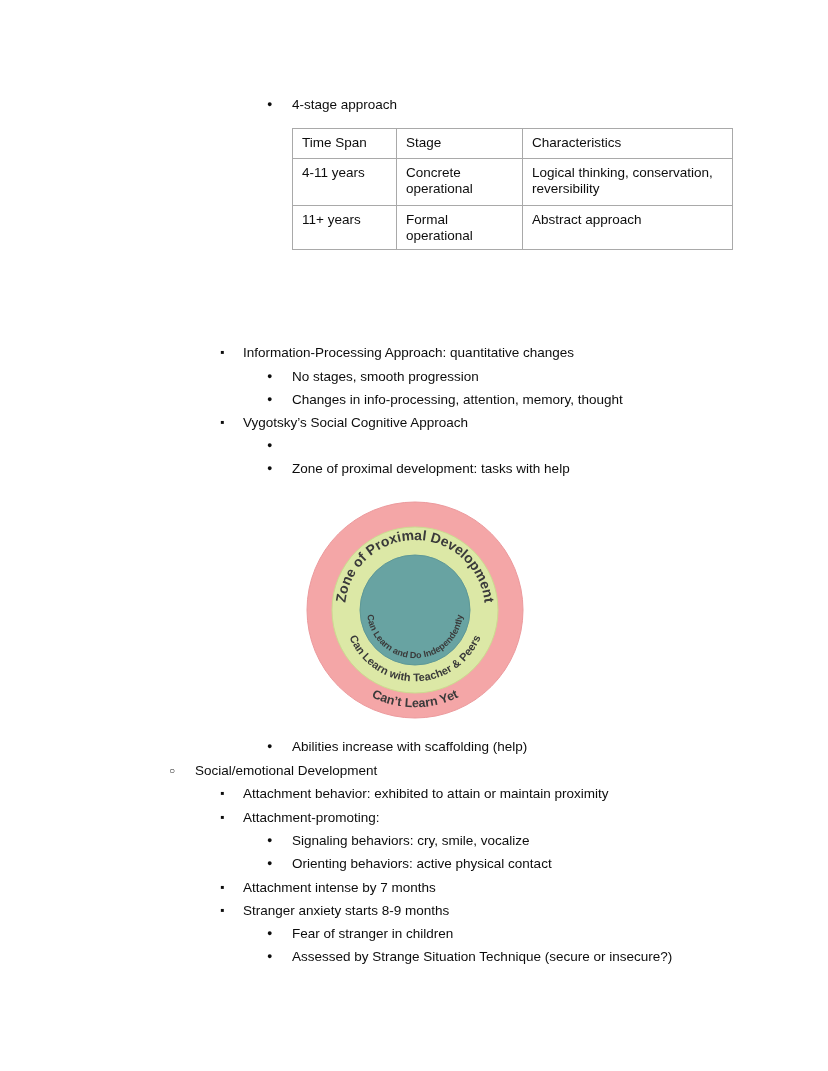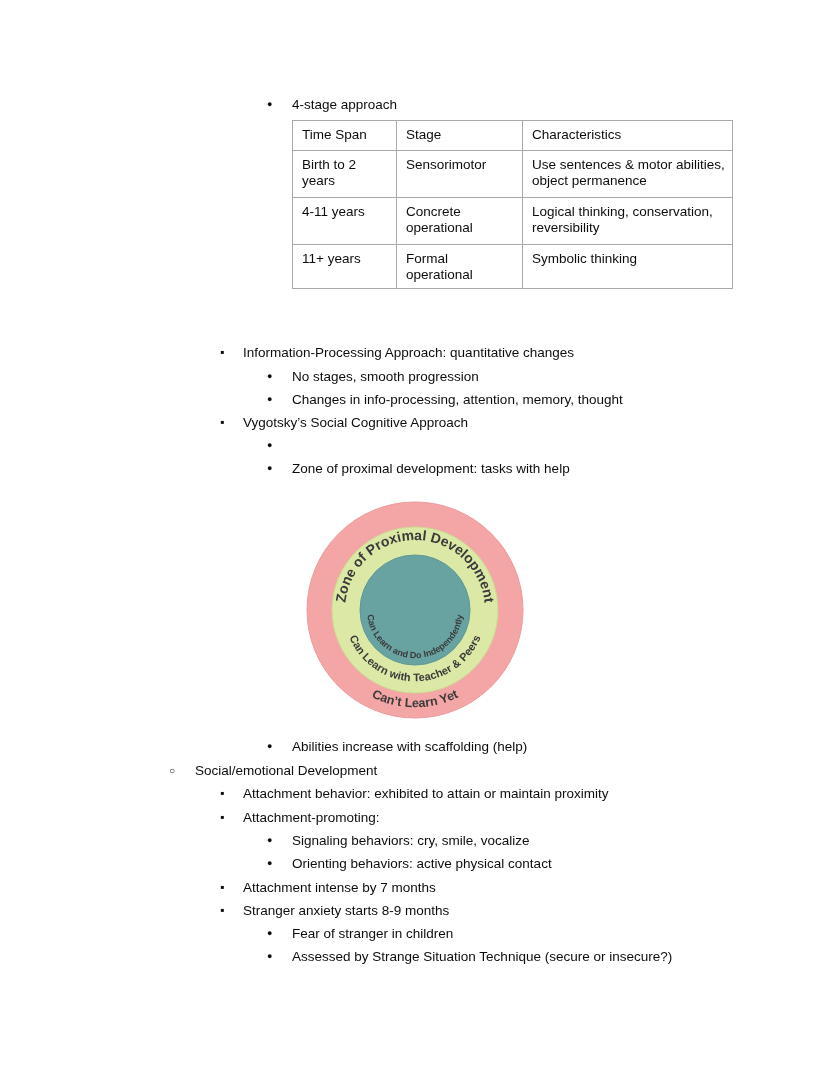--- a/index.html
+++ b/index.html
@@ -14,21 +14,21 @@
   .li{position:absolute;display:flex;align-items:flex-start;
       font-size:13.5px;line-height:17px;color:#0d0d0d;white-space:nowrap;}
   .l1{left:169px;} .l2{left:220px;} .l3{left:267px;}
   .blt{flex:none;display:inline-block;line-height:17px;}
   .l1 .blt{width:26px;} .l2 .blt{width:23px;} .l3 .blt{width:25px;}
   .blt.disc{font-size:9px;}
   .blt.square{font-size:12px;}
   .blt.circle{font-size:10px;color:#222;}
 
   
-  .doc-table{position:absolute;left:292px;top:120px;width:440px;
+  .doc-table{position:absolute;left:292px;top:128px;width:440px;
       border-collapse:collapse;table-layout:fixed;
       font-size:13.5px;line-height:16px;color:#0d0d0d;}
   .doc-table td{border:1px solid #a9a9a9;padding:6px 6px 5px 9px;
       vertical-align:top;overflow:hidden;}
 
   
   .zpd{position:absolute;left:295px;top:490px;width:240px;height:240px;}
   .zpd text{font-family:"Liberation Sans", sans-serif;}
   .zpd .title{font-size:14px;font-weight:700;}
   .zpd .mid{font-size:11px;font-weight:700;}
@@ -51,33 +51,28 @@
       <col style="width:126px">
       <col style="width:210px">
     </colgroup>
     <tbody>
         <tr style="height:30px">
       <td>Time Span</td>
       <td>Stage</td>
       <td>Characteristics</td>
     </tr>
     <tr style="height:47px">
-      <td>Birth to 2 years</td>
-      <td>Sensorimotor</td>
-      <td>Use sentences &amp; motor abilities, object permanence</td>
-    </tr>
-    <tr style="height:47px">
       <td>4-11 years</td>
       <td>Concrete operational</td>
       <td>Logical thinking, conservation, reversibility</td>
     </tr>
     <tr style="height:34px">
       <td>11+ years</td>
       <td>Formal operational</td>
-      <td>Symbolic thinking</td>
+      <td>Abstract approach</td>
     </tr>
   </tbody>
     </table>
 
   <div class="li l2" style="top:344px">
     <span class="blt square">▪</span>
     <span>Information-Processing Approach: quantitative changes</span>
   </div>
   <div class="li l3" style="top:368px">
     <span class="blt disc">●</span>

